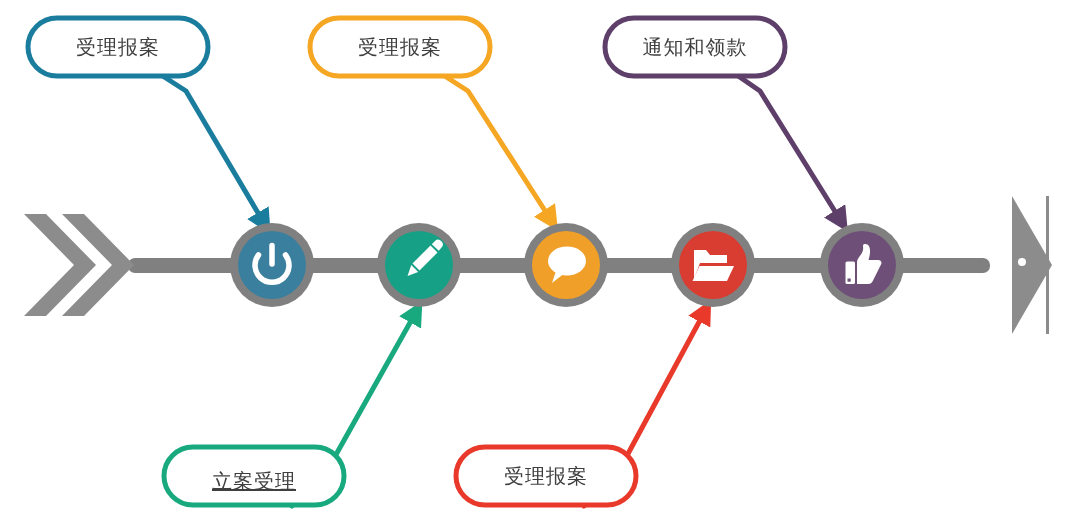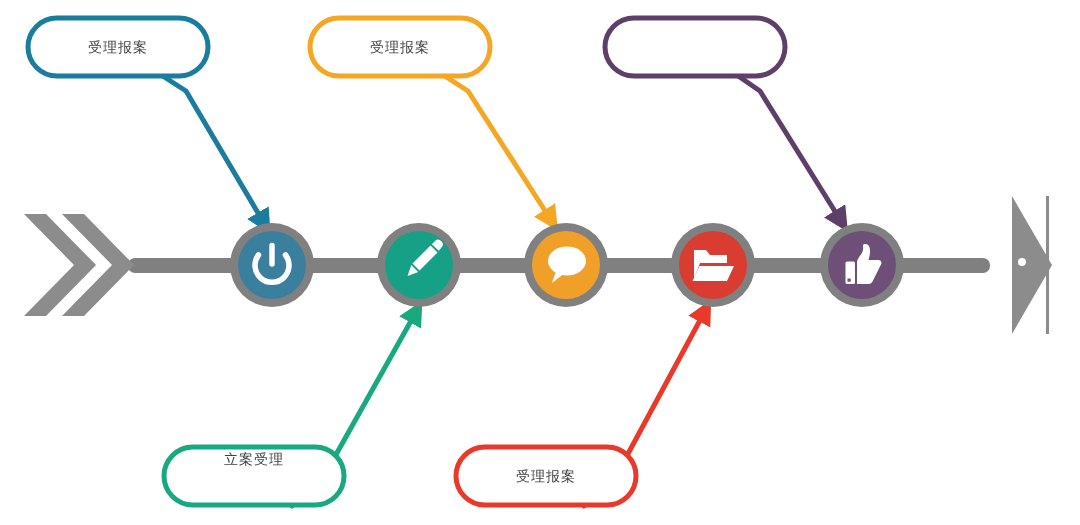--- a/index.html
+++ b/index.html
@@ -25,21 +25,21 @@
     width: 1080px;
     height: 525px;
   }
   .callout-label {
     position: absolute;
     display: flex;
     align-items: center;
     justify-content: center;
     text-align: center;
     color: #3f3f3f;
-    font-size: 14px;
+    font-size: 20px;
     font-weight: 400;
     letter-spacing: 1px;
     line-height: 1;
     white-space: nowrap;
     pointer-events: none;
     font-family: "DejaVu Sans", "Liberation Sans", sans-serif;
   }
 </style>
 </head>
 <body>
@@ -167,18 +167,19 @@
         <rect x="847.5" y="278.5" width="3.2" height="3.2" fill="#6d4f77"></rect>
       </g>
     </g>
 
   </svg>
 
   <div class="callout-label" style="left:28px; top:18px; width:180px; height:58px;">受理报案</div>
 
   <div class="callout-label" style="left:310px; top:18px; width:180px; height:58px;">受理报案</div>
 
+  <div class="callout-label" style="left:605px; top:18px; width:180px; height:58px;">通知和领款</div>
 
-  <div class="callout-label" style="left:164px; top:430px; width:180px; height:58px;">立案受理</div>
+  <div class="callout-label" style="left:164px; top:452px; width:180px; height:58px;text-decoration:underline;">立案受理</div>
 
   <div class="callout-label" style="left:456px; top:447px; width:180px; height:58px;">受理报案</div>
 
 </div>
 
 </body></html>

